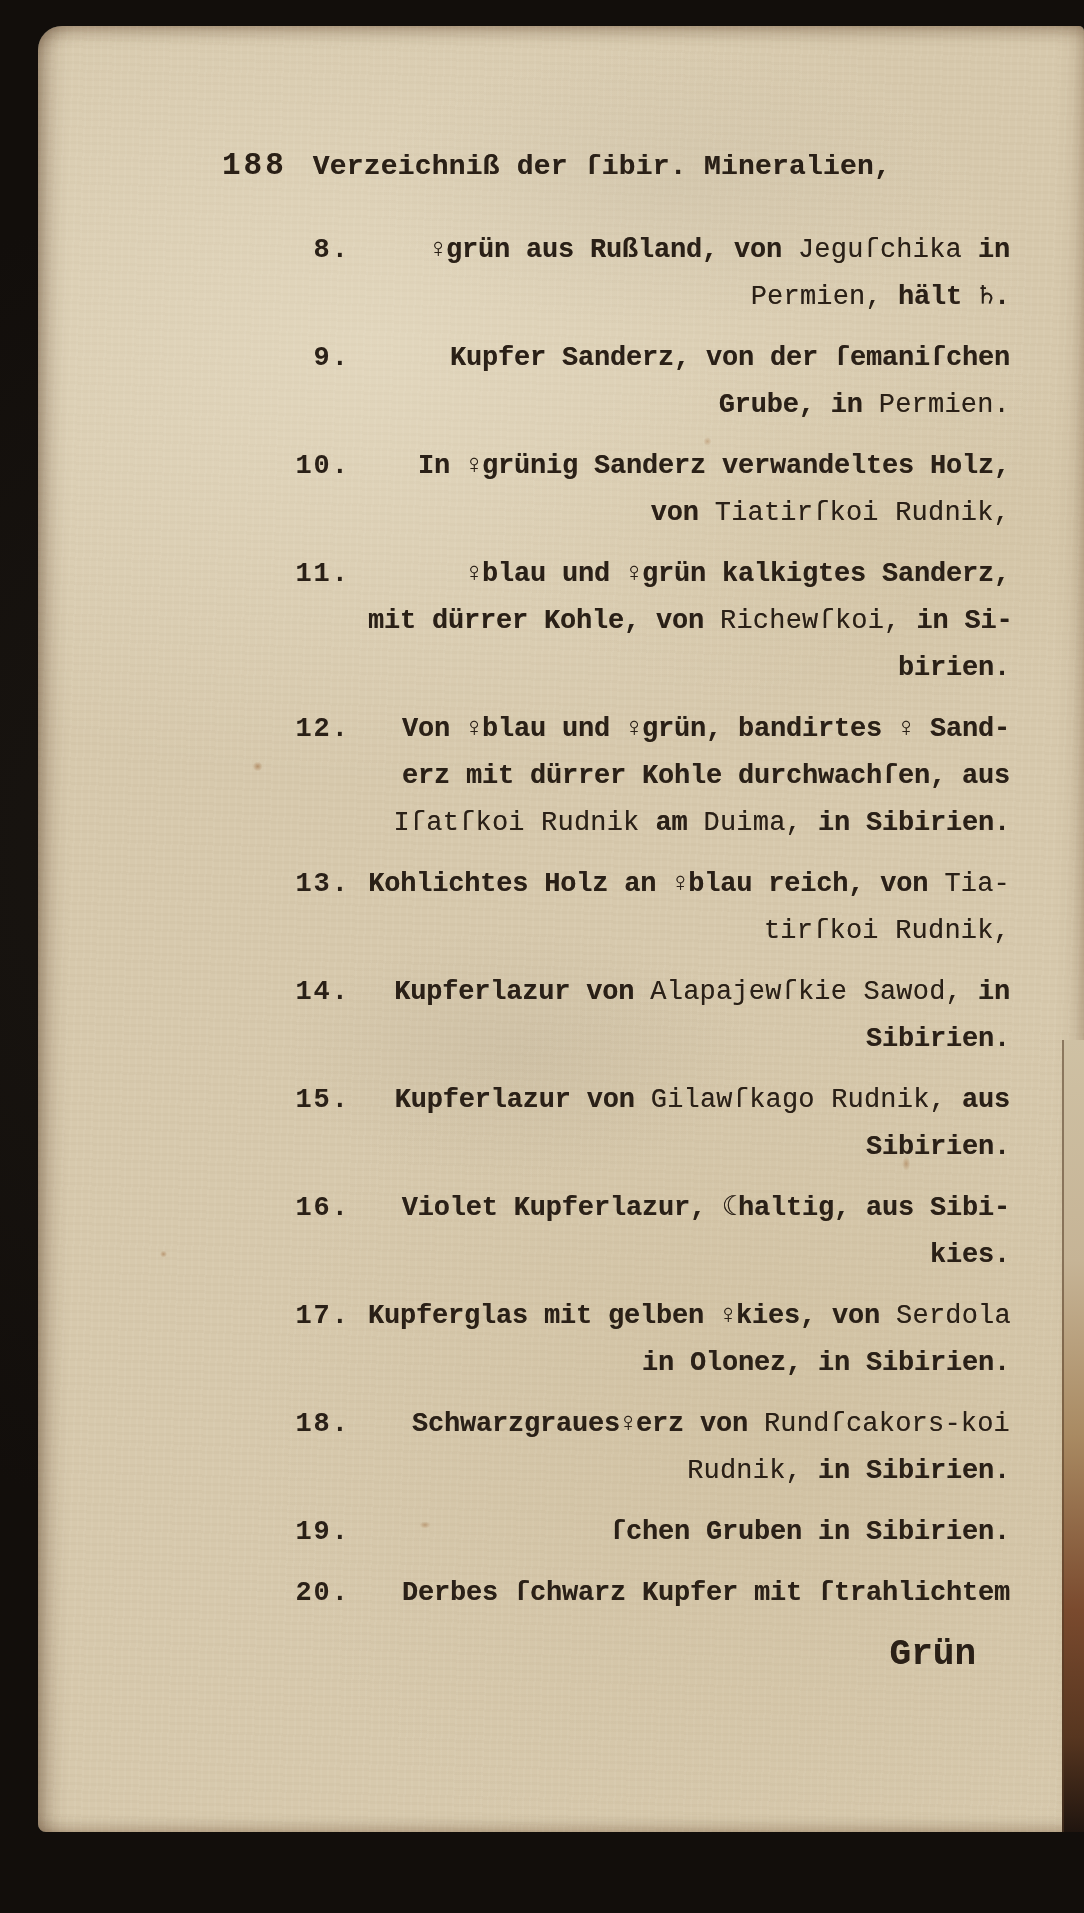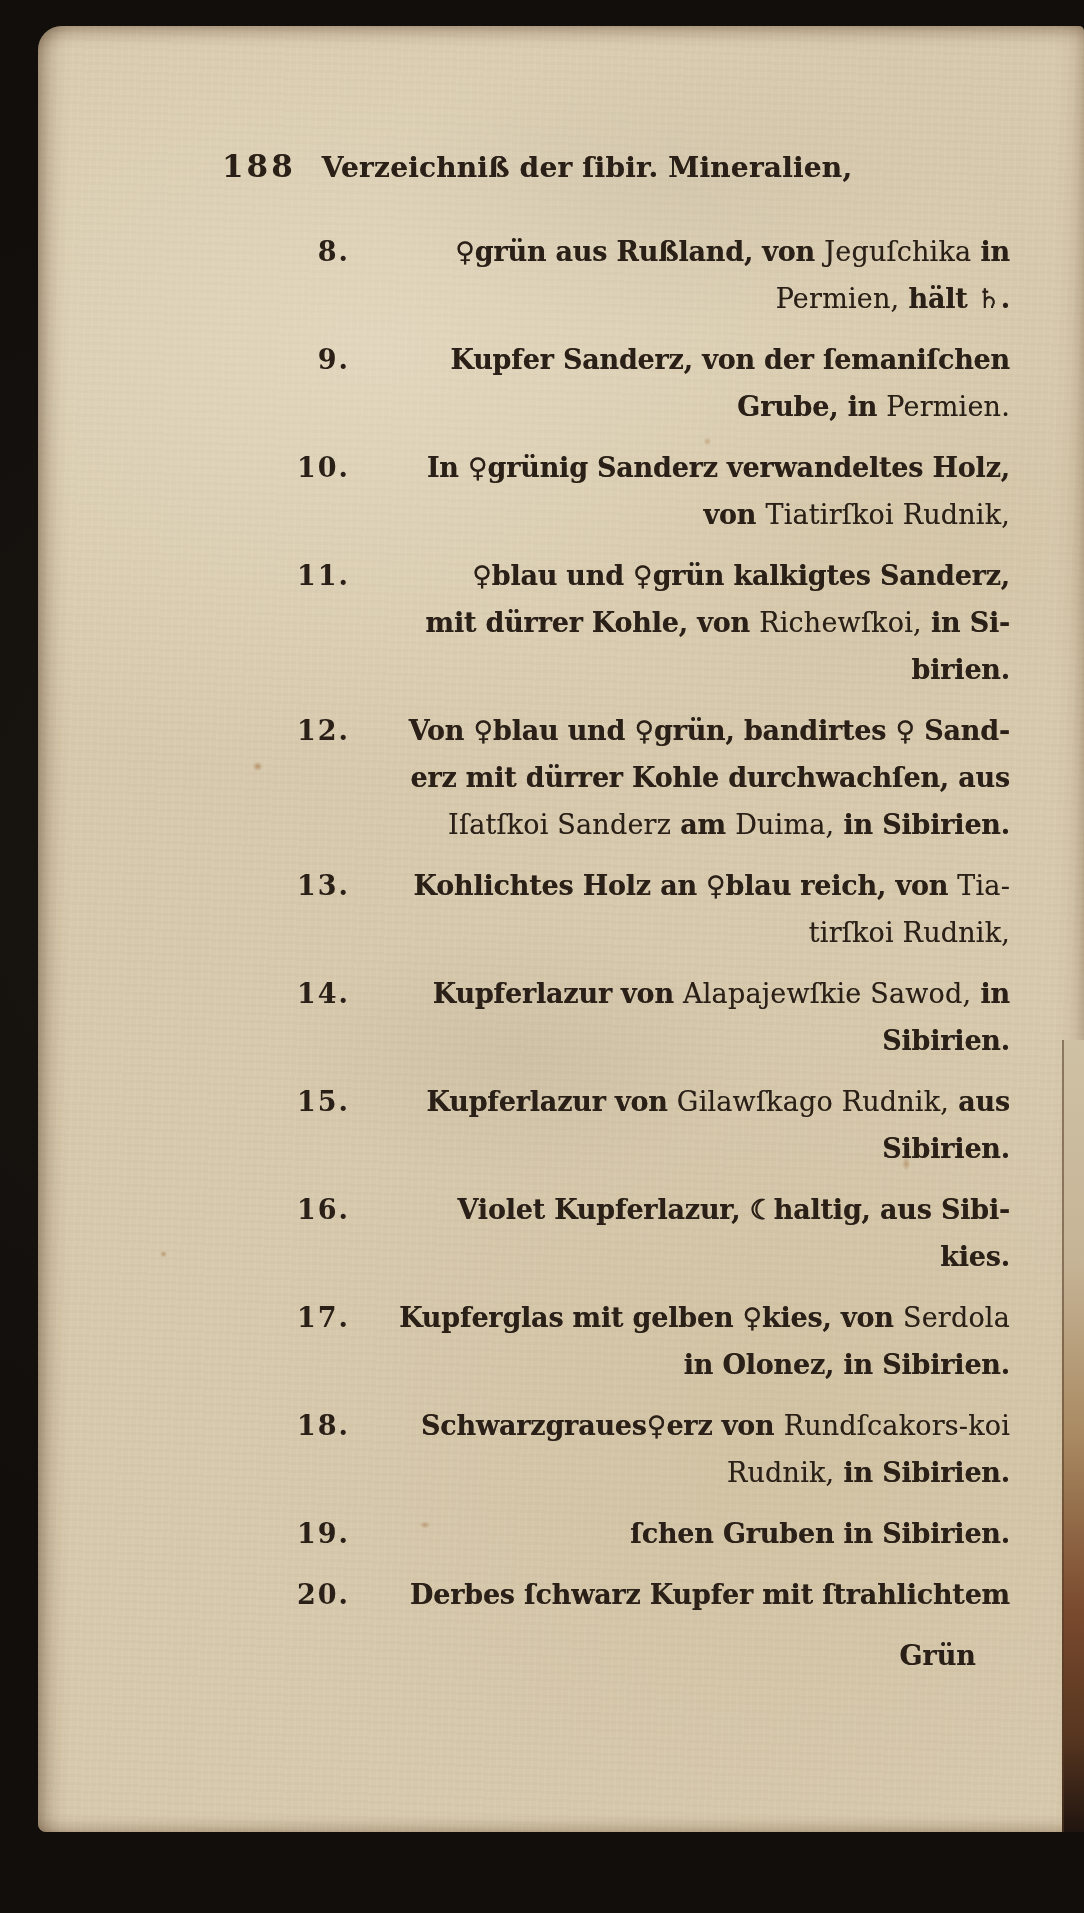--- a/index.html
+++ b/index.html
@@ -29,20 +29,21 @@
       radial-gradient(8px 5px at 37% 83%,  rgba(146,88,38,0.4), transparent 70%),
       radial-gradient(5px 5px at 12% 68%,  rgba(146,88,38,0.45), transparent 70%),
       repeating-linear-gradient(2deg,  rgba(158,138,104,0.05) 0 3px, transparent 3px 8px),
       repeating-linear-gradient(92deg, rgba(255,255,244,0.05) 0 2px, transparent 2px 7px);
     box-shadow:
       inset 16px 0 22px -10px rgba(70,45,25,0.45),
       inset 0 12px 18px -9px rgba(70,45,25,0.32),
       inset -12px 0 26px -12px rgba(110,80,50,0.38),
       inset 0 -10px 16px -9px rgba(110,80,50,0.30);
     color:#2a2017;
+    font-family:Liberation Mono, monospace;
   }
   
   .fore-edge{
     position:absolute;right:0;top:1040px;width:20px;height:792px;
     background:linear-gradient(180deg,
       #cfc1a4 0%, #c6b496 28%, #a98a62 50%, #7a4a2e 72%, #573620 88%, #20150f 100%);
     border-left:2px solid rgba(84,58,36,0.55);
   }
   
   .header{
@@ -73,21 +74,21 @@
   }
   .line{
     font-size:27px;line-height:47px;white-space:nowrap;
     text-shadow:0 0 0.6px rgba(42,32,23,0.5);
   }
   .fs{ font-weight:700;letter-spacing:-0.2px; }  
   .as{ font-weight:400;letter-spacing:0.2px; }   
   .catchword{
     margin-left:330px;width:642px;box-sizing:border-box;
     text-align:right;padding-right:34px;
-    font-size:27px;font-weight:700;line-height:47px;
+    font-size:36px;font-weight:700;line-height:47px;
     text-shadow:0 0 0.6px rgba(42,32,23,0.5);
   }
 </style>
 </head>
 <body>
 
 <div class="stage">
   <div class="page">
     <div class="header">
       <span class="pageno">188</span>
@@ -121,21 +122,21 @@
             <div class="line"><span class="fs">♀blau und ♀grün kalkigtes Sanderz,</span></div>
             <div class="line"><span class="fs">mit dürrer Kohle, von </span><span class="as">Richewſkoi,</span><span class="fs"> in Si-</span></div>
             <div class="line"><span class="fs">birien.</span></div>
           </div>
         </div>
         <div class="entry">
           <span class="num">12.</span>
           <div class="body">
             <div class="line"><span class="fs">Von ♀blau und ♀grün, bandirtes ♀ Sand-</span></div>
             <div class="line"><span class="fs">erz mit dürrer Kohle durchwachſen, aus</span></div>
-            <div class="line"><span class="as">Iſatſkoi Sanderz</span><span class="fs"> am </span><span class="as">Duima,</span><span class="fs"> in Sibirien.</span></div>
+            <div class="line"><span class="as">Iſatſkoi Rudnik</span><span class="fs"> am </span><span class="as">Duima,</span><span class="fs"> in Sibirien.</span></div>
           </div>
         </div>
         <div class="entry">
           <span class="num">13.</span>
           <div class="body">
             <div class="line"><span class="fs">Kohlichtes Holz an ♀blau reich, von </span><span class="as">Tia-</span></div>
             <div class="line"><span class="as">tirſkoi Rudnik,</span></div>
           </div>
         </div>
         <div class="entry">

